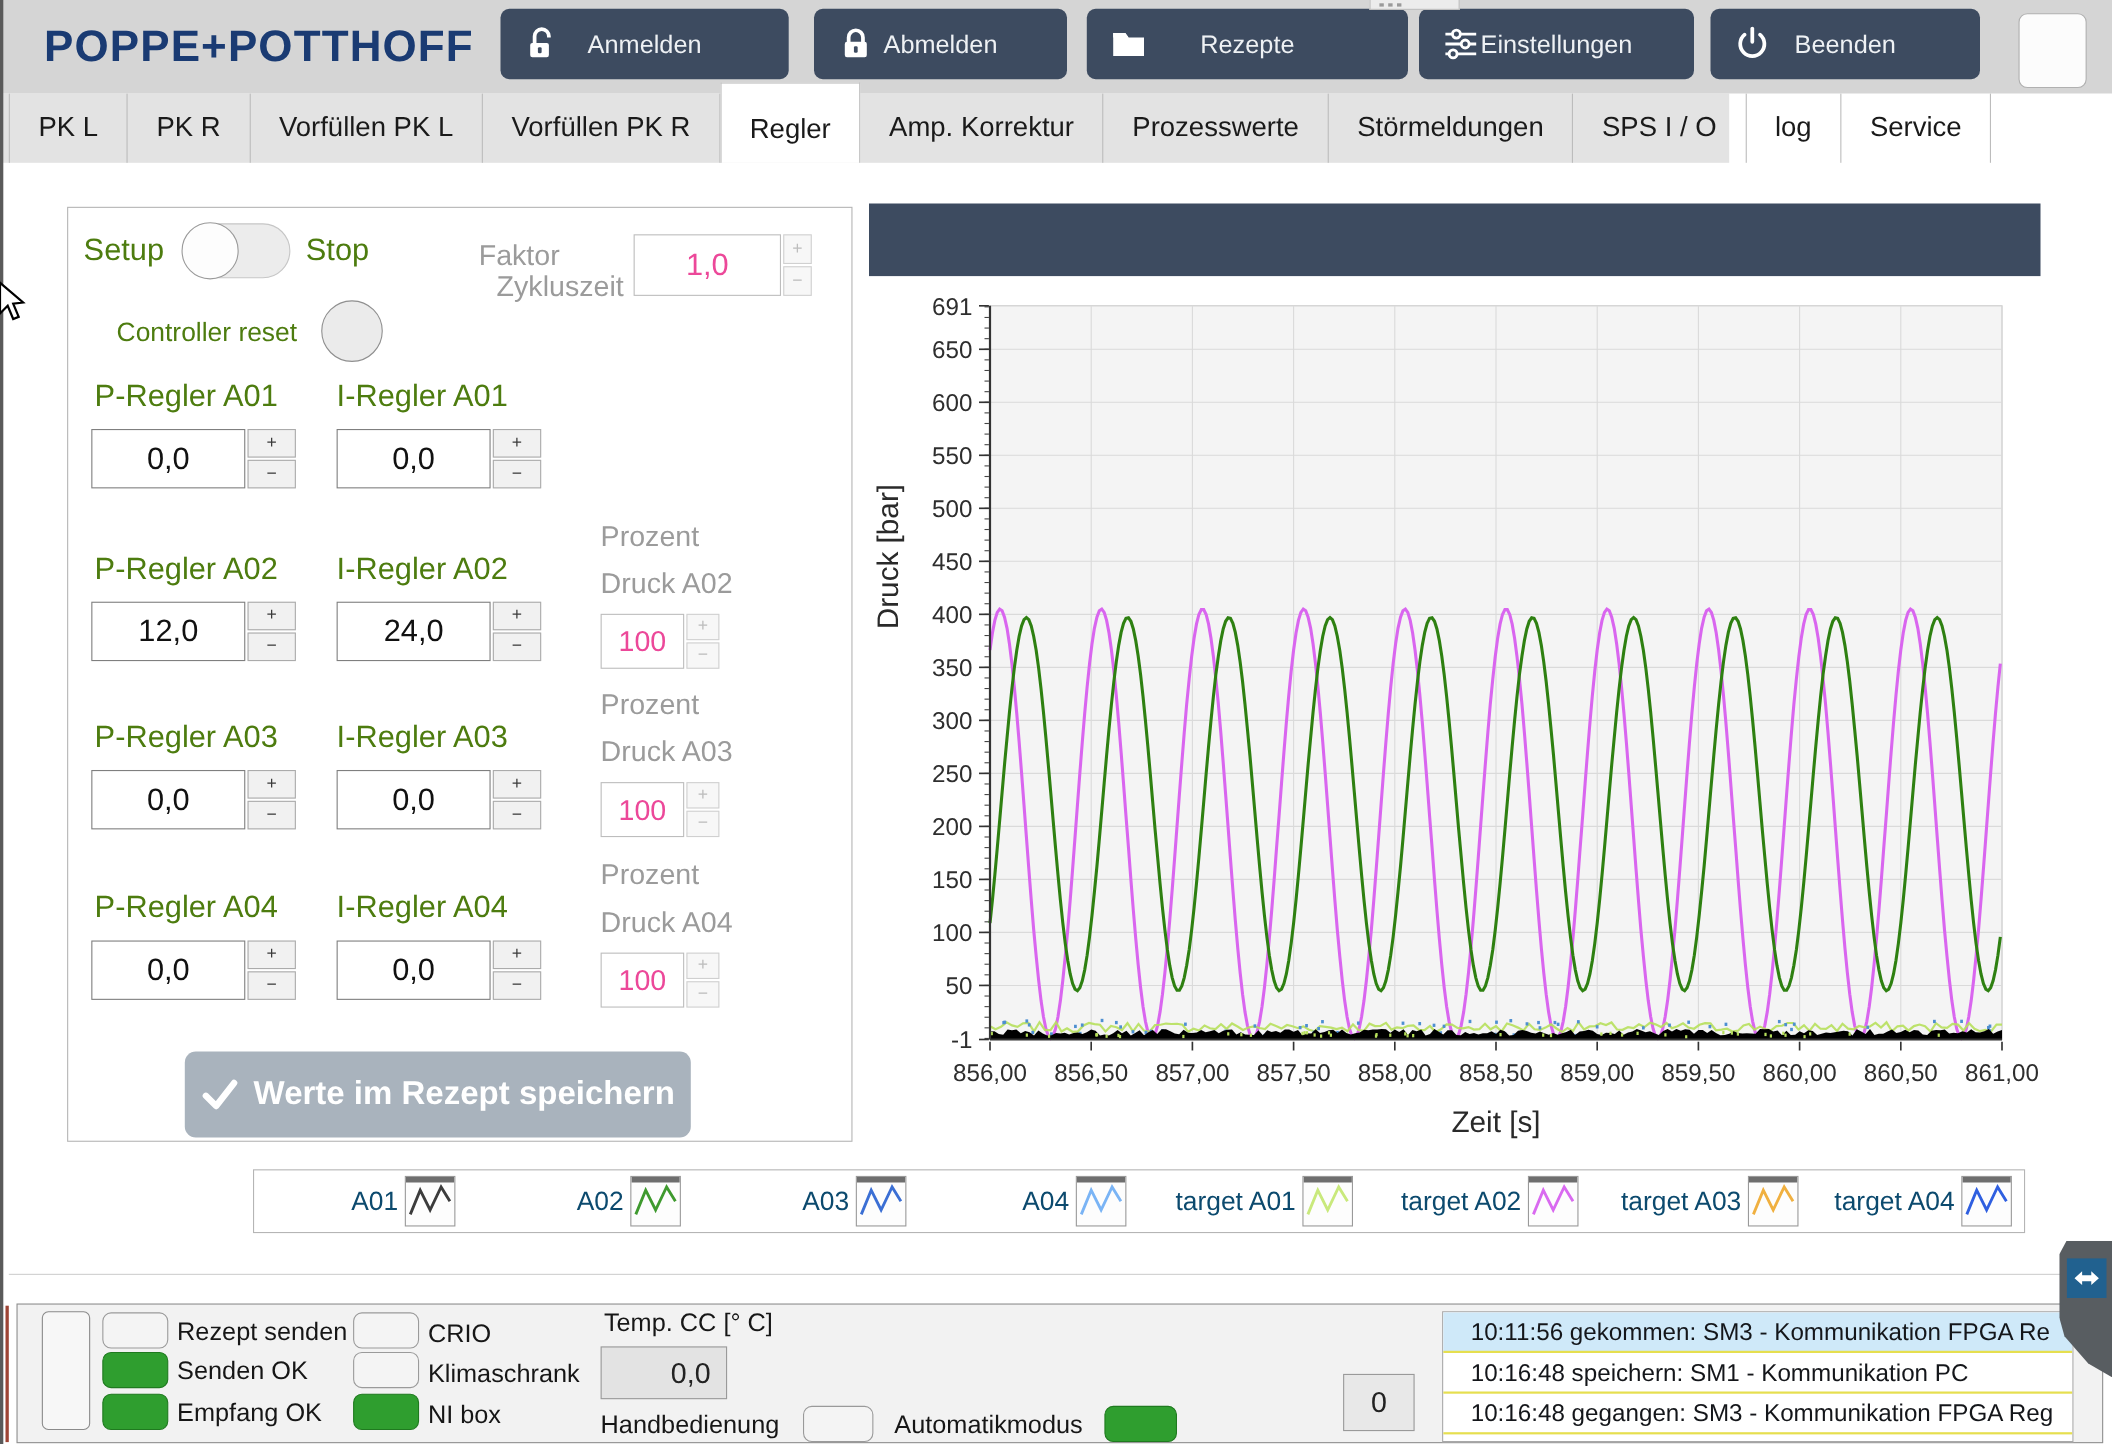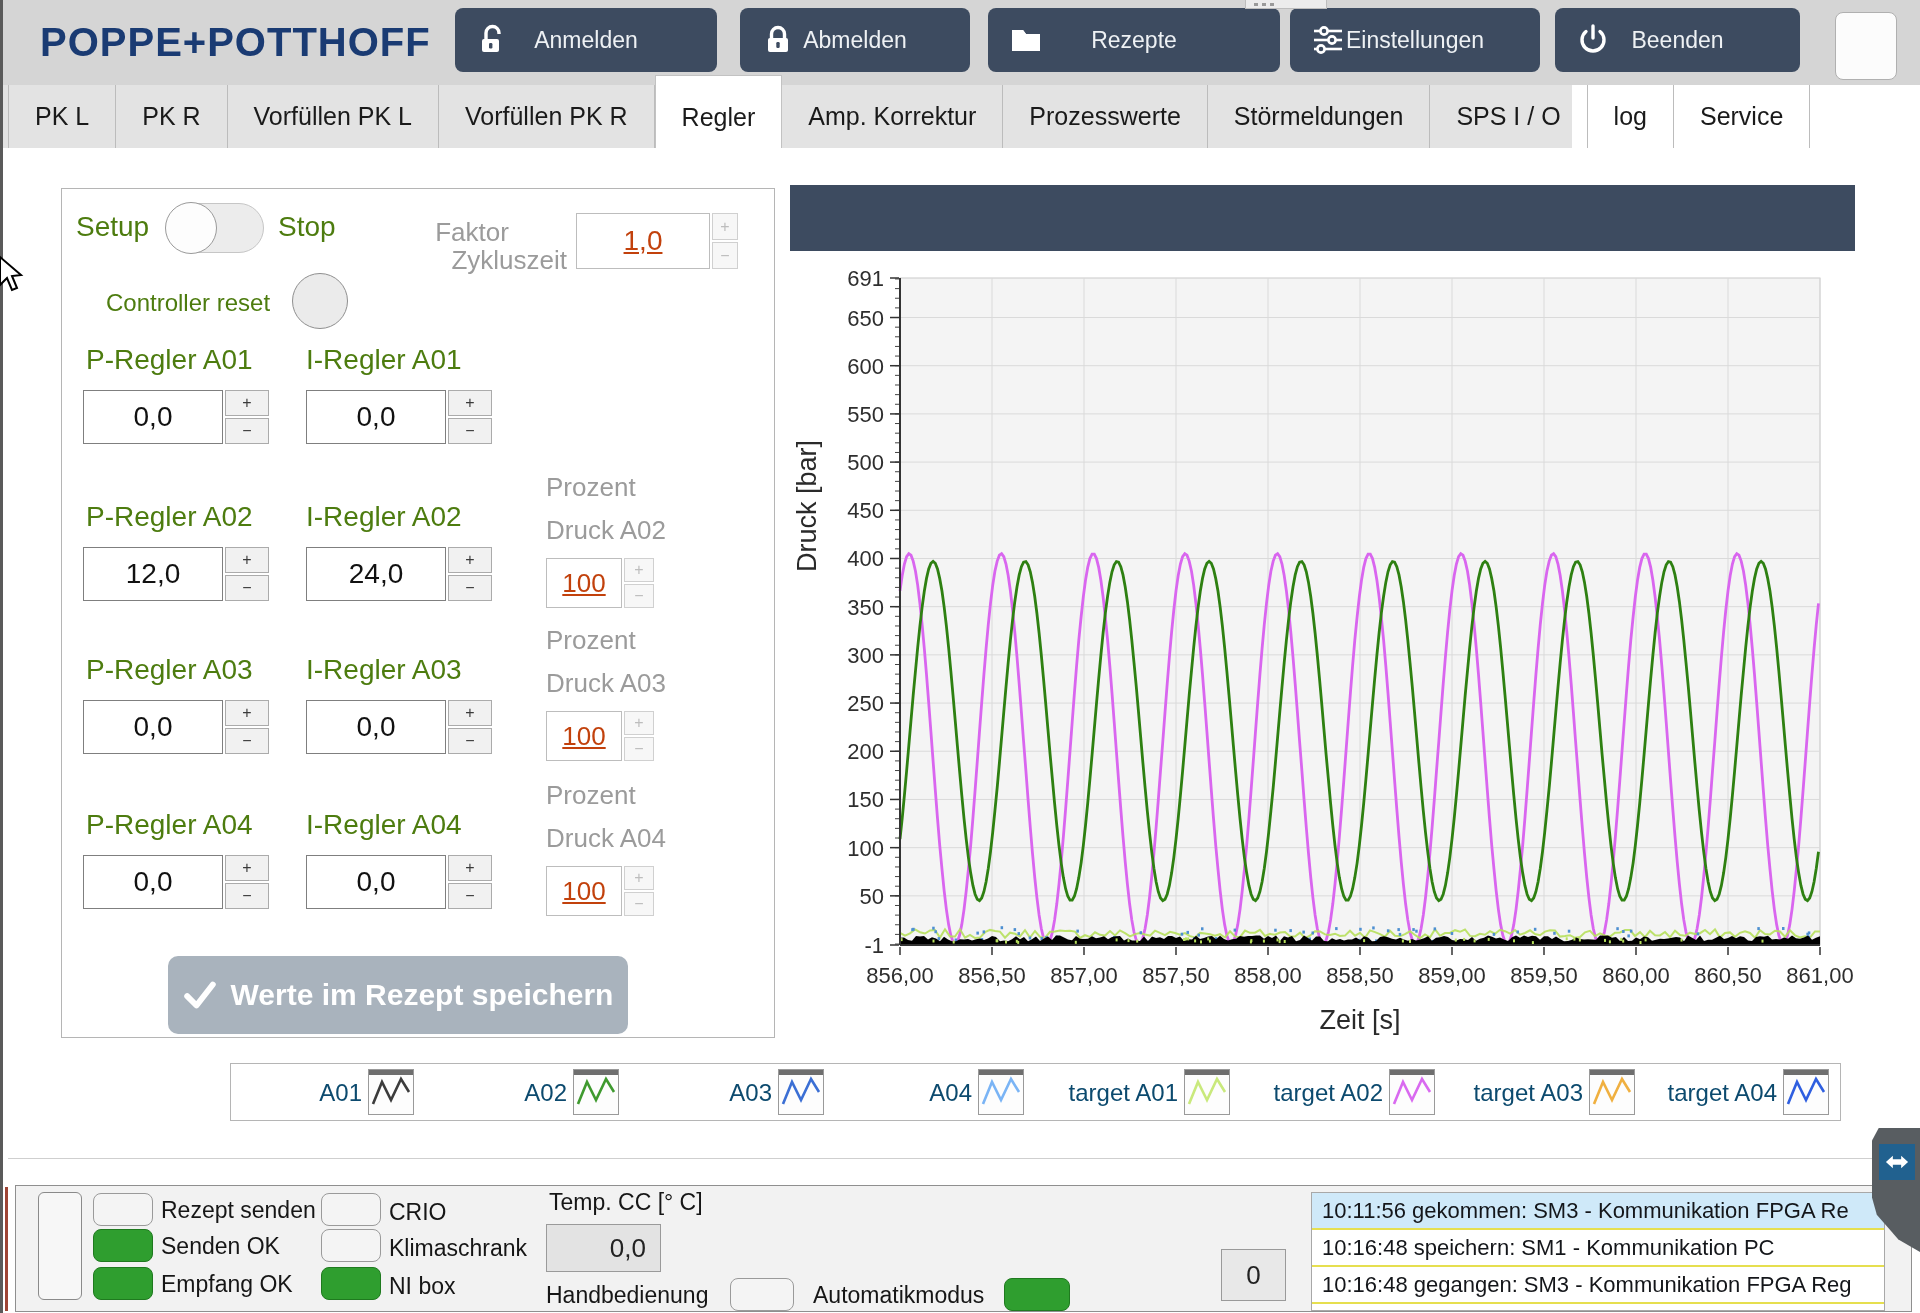--- a/index.html
+++ b/index.html
@@ -34,21 +34,21 @@
   .toggle{position:absolute;width:98px;height:50px;background:#ececec;border:1px solid #c6c6c6;border-radius:26px;cursor:pointer;}
   .knob{position:absolute;left:-2px;top:-2px;width:52px;height:52px;border-radius:50%;background:#fdfdfd;border:1px solid #9a9a9a;}
   .resetbtn{position:absolute;width:56px;height:56px;border-radius:50%;background:#ebebeb;border:1px solid #8f8f8f;cursor:pointer;}
   .field{position:absolute;display:flex;}
   .field .val{background:#fff;border:1px solid #7f7f7f;display:flex;align-items:center;justify-content:center;
               font-size:28px;color:#111;cursor:text;}
   .field .spin{display:flex;flex-direction:column;margin-left:2px;}
   .sp{background:#f1f1f1;border:1px solid #ababab;flex:1;display:flex;align-items:center;justify-content:center;
       font-size:16px;color:#3a3a3a;cursor:pointer;line-height:1;}
   .sp + .sp{margin-top:2px;}
-  .field.disabled .val{color:#c2410c;border-color:#bdbdbd;text-decoration:underline;}
+  .field.disabled .val{color:#ec4899;border-color:#bdbdbd;}
   .field.disabled .sp{color:#bdbdbd;border-color:#d0d0d0;background:#f7f7f7;cursor:default;}
   .savebtn{position:absolute;left:106px;top:767px;width:460px;height:78px;background:#a9b3bd;border:none;
            border-radius:10px;color:#ffffff;font-size:30px;font-weight:bold;display:flex;align-items:center;
            justify-content:center;gap:14px;cursor:pointer;}
 
   
   .chart-header{position:absolute;left:790px;top:185px;width:1065px;height:66px;background:#3d4b60;}
   .chart-svg{position:absolute;left:790px;top:251px;width:1128px;height:806px;overflow:visible;}
   .legendbox{position:absolute;left:230px;top:1063px;width:1611px;height:58px;border:1px solid #b5b5b5;background:#fff;}
   .lg-label{position:absolute;font-size:24px;color:#0c4a6e;width:164px;text-align:right;top:15px;}
@@ -60,21 +60,21 @@
   .red-accent{position:absolute;left:5px;top:1187px;width:3px;height:124px;background:#9e4435;}
   .tallbox{position:absolute;left:22px;top:6px;width:44px;height:108px;background:#f7f7f7;border:1px solid #8a8a8a;border-radius:6px;}
   .led{position:absolute;width:60px;height:33px;border-radius:8px;background:#f4f4f4;border:1px solid #9a9a9a;}
   .led.on{background:#2f9e2f;border-color:#1f7a1f;}
   .sb-label{position:absolute;font-size:23px;color:#161616;white-space:nowrap;}
   .tempfield{position:absolute;left:530px;top:38px;width:115px;height:48px;background:#e3e3e3;border:1px solid #9a9a9a;
              display:flex;align-items:center;justify-content:flex-end;padding-right:14px;font-size:26px;color:#222;}
   .counter{position:absolute;left:1205px;top:63px;width:65px;height:52px;background:#e8e8e8;border:1px solid #9a9a9a;
            display:flex;align-items:center;justify-content:center;font-size:26px;color:#222;}
   .logbox{position:absolute;left:1295px;top:6px;width:574px;height:119px;background:#fff;border:1px solid #a8a8a8;overflow:hidden;}
-  .logrow{height:37px;display:flex;align-items:center;padding-left:10px;font-size:22px;color:#14161a;
+  .logrow{height:37px;display:flex;align-items:center;padding-left:25px;font-size:22px;color:#14161a;
           border-bottom:2px solid #e6df4f;white-space:nowrap;overflow:hidden;cursor:default;}
   .logrow.hl{background:#cfe9f9;}
 
   
   .tv{position:absolute;left:1872px;top:1128px;width:48px;height:124px;background:#585d61;z-index:60;
       clip-path:polygon(14% 0,100% 0,100% 100%,55% 90%,10% 70%,0 56%,0 10%);cursor:pointer;}
   .tv-blue{position:absolute;left:7px;top:16px;width:36px;height:36px;background:#21618f;display:flex;align-items:center;justify-content:center;}
   .cursor-svg{position:absolute;left:-2px;top:255px;width:30px;height:44px;z-index:70;pointer-events:none;}
 </style>
 </head>

